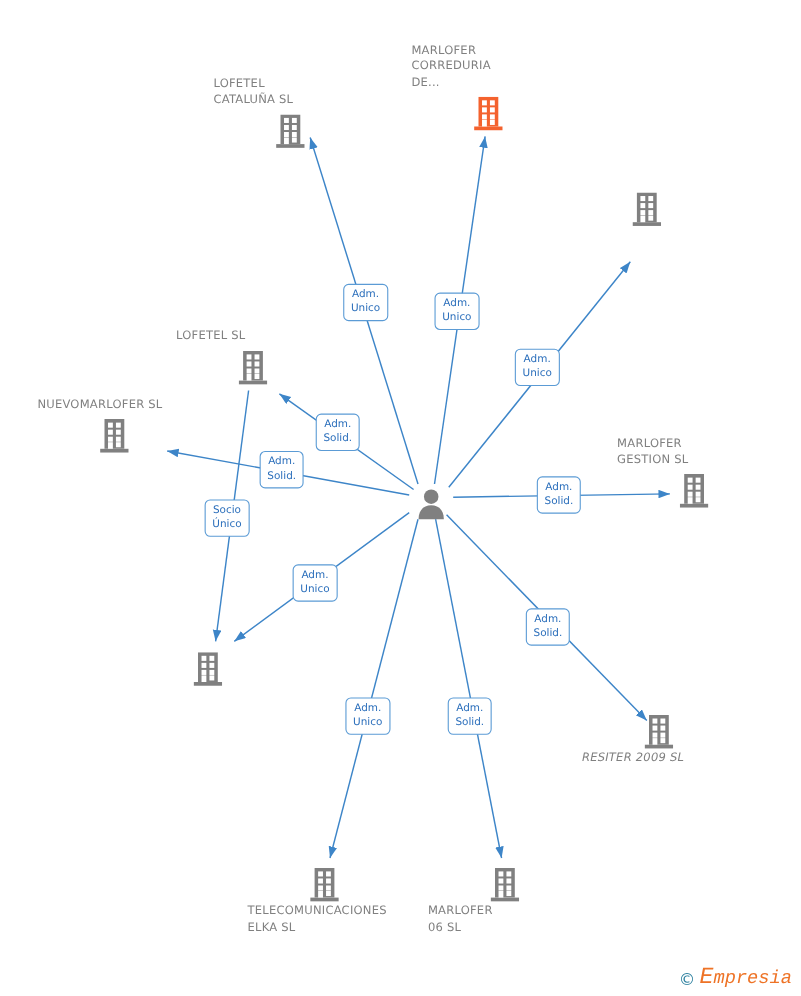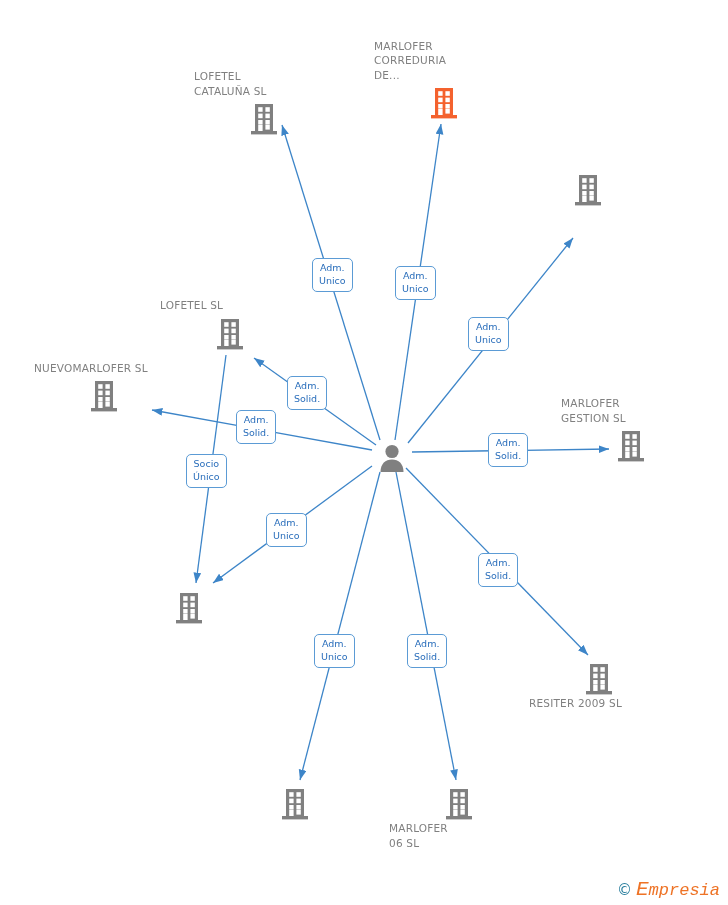--- a/index.html
+++ b/index.html
@@ -229,21 +229,21 @@
             <rect x="14.4" y="3.2" width="4.4" height="4.6" fill="#ffffff"></rect>
             <rect x="7.2" y="9.6" width="4.4" height="4.6" fill="#ffffff"></rect>
             <rect x="14.4" y="9.6" width="4.4" height="4.6" fill="#ffffff"></rect>
             <rect x="7.2" y="16" width="4.4" height="4.6" fill="#ffffff"></rect>
             <rect x="14.4" y="16" width="4.4" height="4.6" fill="#ffffff"></rect>
             <rect x="7.2" y="21" width="4.4" height="6" fill="#ffffff"></rect>
             <rect x="14.4" y="21" width="4.4" height="4.6" fill="#ffffff"></rect>
           </svg>
         </div>
       </div>
-      <div class="node" style="left: 599px; top: 658px;">
+      <div class="node" style="left: 599px; top: 644px; font-style: italic;">
         <div class="icon-wrap">
           <svg width="26" height="32" viewBox="0 0 26 32" class="bldg">
             <path d="M4 0 H22 V27 H4 Z" fill="#808080"></path>
             <rect x="0" y="27" width="26" height="3.4" fill="#808080"></rect>
             <rect x="7.2" y="3.2" width="4.4" height="4.6" fill="#ffffff"></rect>
             <rect x="14.4" y="3.2" width="4.4" height="4.6" fill="#ffffff"></rect>
             <rect x="7.2" y="9.6" width="4.4" height="4.6" fill="#ffffff"></rect>
             <rect x="14.4" y="9.6" width="4.4" height="4.6" fill="#ffffff"></rect>
             <rect x="7.2" y="16" width="4.4" height="4.6" fill="#ffffff"></rect>
             <rect x="14.4" y="16" width="4.4" height="4.6" fill="#ffffff"></rect>
@@ -261,20 +261,22 @@
             <rect x="7.2" y="3.2" width="4.4" height="4.6" fill="#ffffff"></rect>
             <rect x="14.4" y="3.2" width="4.4" height="4.6" fill="#ffffff"></rect>
             <rect x="7.2" y="9.6" width="4.4" height="4.6" fill="#ffffff"></rect>
             <rect x="14.4" y="9.6" width="4.4" height="4.6" fill="#ffffff"></rect>
             <rect x="7.2" y="16" width="4.4" height="4.6" fill="#ffffff"></rect>
             <rect x="14.4" y="16" width="4.4" height="4.6" fill="#ffffff"></rect>
             <rect x="7.2" y="21" width="4.4" height="6" fill="#ffffff"></rect>
             <rect x="14.4" y="21" width="4.4" height="4.6" fill="#ffffff"></rect>
           </svg>
         </div>
+        <div class="caption">TELECOMUNICACIONES
+ELKA  SL</div>
       </div>
       <div class="node" style="left: 459px; top: 783px;">
         <div class="icon-wrap">
           <svg width="26" height="32" viewBox="0 0 26 32" class="bldg">
             <path d="M4 0 H22 V27 H4 Z" fill="#808080"></path>
             <rect x="0" y="27" width="26" height="3.4" fill="#808080"></rect>
             <rect x="7.2" y="3.2" width="4.4" height="4.6" fill="#ffffff"></rect>
             <rect x="14.4" y="3.2" width="4.4" height="4.6" fill="#ffffff"></rect>
             <rect x="7.2" y="9.6" width="4.4" height="4.6" fill="#ffffff"></rect>
             <rect x="14.4" y="9.6" width="4.4" height="4.6" fill="#ffffff"></rect>

